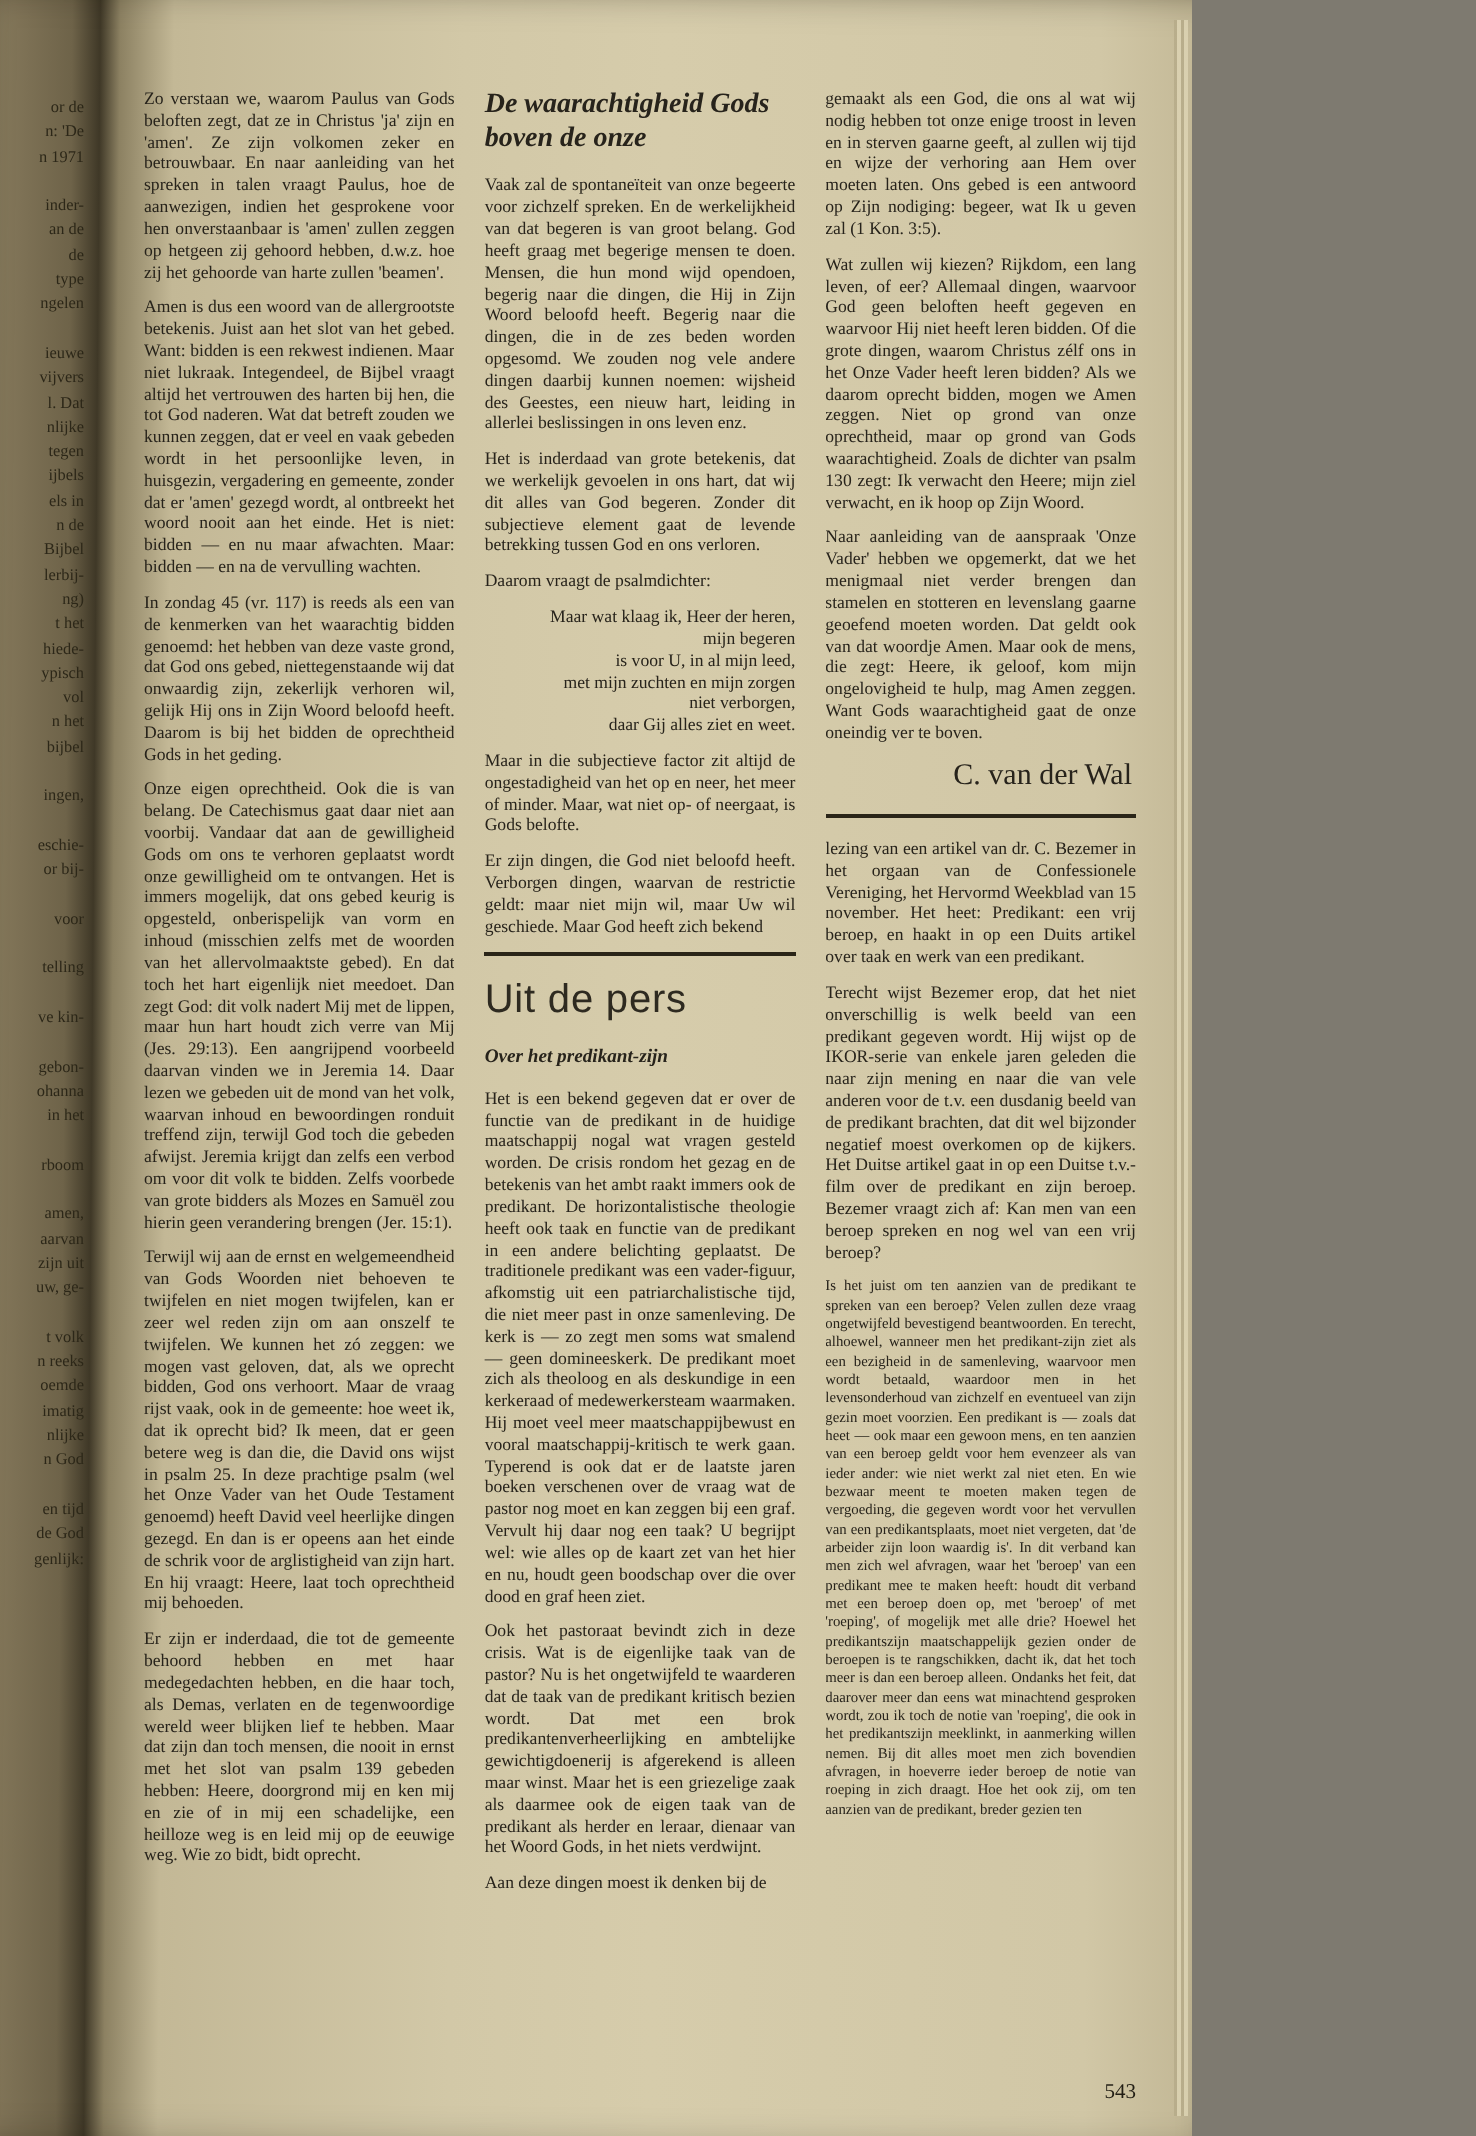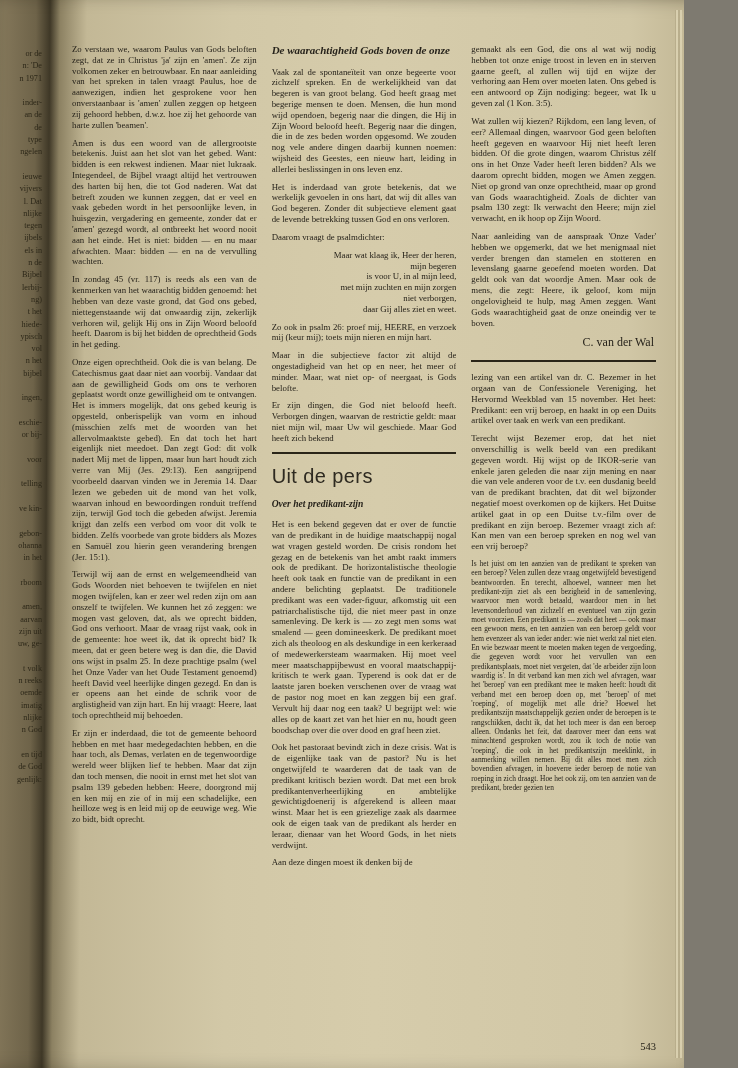--- a/index.html
+++ b/index.html
@@ -1,21 +1,21 @@
 <!DOCTYPE html>
 <html><head>
 <meta charset="utf-8">
 <style>
   html,body{margin:0;padding:0}
   body{
     width:738px;height:1068px;overflow:hidden;
     background:#7e7a70;
     font-family:"Liberation Serif",serif;
   }
-  .scan{position:relative;width:684px;height:1068px;overflow:hidden;background:#3e382c}
+  .scan{position:relative;width:596px;height:1068px;overflow:hidden;background:#3e382c}
   .sheet{
     position:absolute;inset:-12px;
     transform:rotate(.45deg);
     background:linear-gradient(90deg,
       #8a7d5f 0px,#6e6349 44px,#3f3827 58px,#8c8162 68px,
       #c3b896 95px,#d2c8a7 240px,#d6ccab 55%,#d1c7a6 90%,#c2b795 99%,#a99f7e 100%);
     box-shadow:inset 0 12px 20px -8px rgba(20,15,5,.6), inset 0 -14px 20px -10px rgba(20,15,5,.4);
   }
   .edge-lines{
     position:absolute;right:2px;top:10px;bottom:10px;width:7px;
@@ -25,29 +25,29 @@
   .spine-text{
     position:absolute;left:0;top:48px;width:48px;
     text-align:right;padding-right:6px;box-sizing:border-box;
     font-size:8.2px;line-height:1.5;color:#2c2718;
     white-space:pre-line;
   }
   .content{position:absolute;left:72px;right:28px;top:44px;bottom:42px}
   .cols{display:flex;gap:15px;height:100%}
   .col{flex:1;min-width:0;overflow:hidden;color:#27231b;font-size:8.8px;line-height:1.23;text-align:justify}
   .col p{margin:0 0 7px}
-  .art-heading{font-style:italic;font-weight:bold;font-size:11px;margin:0 0 9px;text-align:left}
+  .art-heading{font-style:italic;font-weight:bold;font-size:14px;margin:0 0 9px;text-align:left}
   .poem{margin:1px 0 7px;text-align:right}
   .poem div{white-space:nowrap}
   .pl0{margin-left:8px}.pl1{margin-left:96px}.pl2{margin-left:16px}
   .pl3{margin-left:20px}.pl4{margin-left:76px}.pl5{margin-left:24px}
   .rule{border-top:2.5px solid #2a2518;margin:8px 0 10px}
   .press-title{font-family:"Liberation Sans",sans-serif;font-weight:400;font-size:20px;color:#2e2a20;margin:2px 0 10px;letter-spacing:.4px;text-align:left}
   .press-sub{font-style:italic;font-weight:600;font-size:9.6px;margin:0 0 9px;text-align:left}
-  .signature{text-align:right;margin:2px 2px 10px 0;font-size:12px}
+  .signature{text-align:right;margin:2px 2px 10px 0;font-size:15px}
   .smallprint{font-size:7.4px;line-height:1.26;margin-top:6px;text-align:justify}
   .pageno{position:absolute;right:0;bottom:-26px;font-weight:normal;font-size:10.5px;color:#211d14}
 </style>
 </head>
 <body>
 
 <div class="scan">
   <div class="sheet"></div>
 
   <div class="spine-text">or de
@@ -129,21 +129,20 @@
         <p>Het is inderdaad van grote betekenis, dat we werkelijk gevoelen in ons hart, dat wij dit alles van God begeren. Zonder dit subjectieve element gaat de levende betrekking tussen God en ons verloren.</p>
         <p>Daarom vraagt de psalmdichter:</p>
         <div class="poem">
           <div class="pl0">Maar wat klaag ik, Heer der heren,</div>
           <div class="pl1">mijn begeren</div>
           <div class="pl2">is voor U, in al mijn leed,</div>
           <div class="pl3">met mijn zuchten en mijn zorgen</div>
           <div class="pl4">niet verborgen,</div>
           <div class="pl5">daar Gij alles ziet en weet.</div>
         </div>
-        <p>Zo ook in psalm 26: proef mij, HEERE, en verzoek mij (keur mij); toets mijn nieren en mijn hart.</p>
         <p>Maar in die subjectieve factor zit altijd de ongestadigheid van het op en neer, het meer of minder. Maar, wat niet op- of neergaat, is Gods belofte.</p>
         <p>Er zijn dingen, die God niet beloofd heeft. Verborgen dingen, waarvan de restrictie geldt: maar niet mijn wil, maar Uw wil geschiede. Maar God heeft zich bekend</p>
         <div class="rule"></div>
         <div class="press-title">Uit de pers</div>
         <div class="press-sub">Over het predikant-zijn</div>
         <p>Het is een bekend gegeven dat er over de functie van de predikant in de huidige maatschappij nogal wat vragen gesteld worden. De crisis rondom het gezag en de betekenis van het ambt raakt immers ook de predikant. De horizontalistische theologie heeft ook taak en functie van de predikant in een andere belichting geplaatst. De traditionele predikant was een vader-figuur, afkomstig uit een patriarchalistische tijd, die niet meer past in onze samenleving. De kerk is — zo zegt men soms wat smalend — geen domineeskerk. De predikant moet zich als theoloog en als deskundige in een kerkeraad of medewerkersteam waarmaken. Hij moet veel meer maatschappijbewust en vooral maatschappij-kritisch te werk gaan. Typerend is ook dat er de laatste jaren boeken verschenen over de vraag wat de pastor nog moet en kan zeggen bij een graf. Vervult hij daar nog een taak? U begrijpt wel: wie alles op de kaart zet van het hier en nu, houdt geen boodschap over die over dood en graf heen ziet.</p>
         <p>Ook het pastoraat bevindt zich in deze crisis. Wat is de eigenlijke taak van de pastor? Nu is het ongetwijfeld te waarderen dat de taak van de predikant kritisch bezien wordt. Dat met een brok predikantenverheerlijking en ambtelijke gewichtigdoenerij is afgerekend is alleen maar winst. Maar het is een griezelige zaak als daarmee ook de eigen taak van de predikant als herder en leraar, dienaar van het Woord Gods, in het niets verdwijnt.</p>
         <p>Aan deze dingen moest ik denken bij de</p>
       </div>
 

